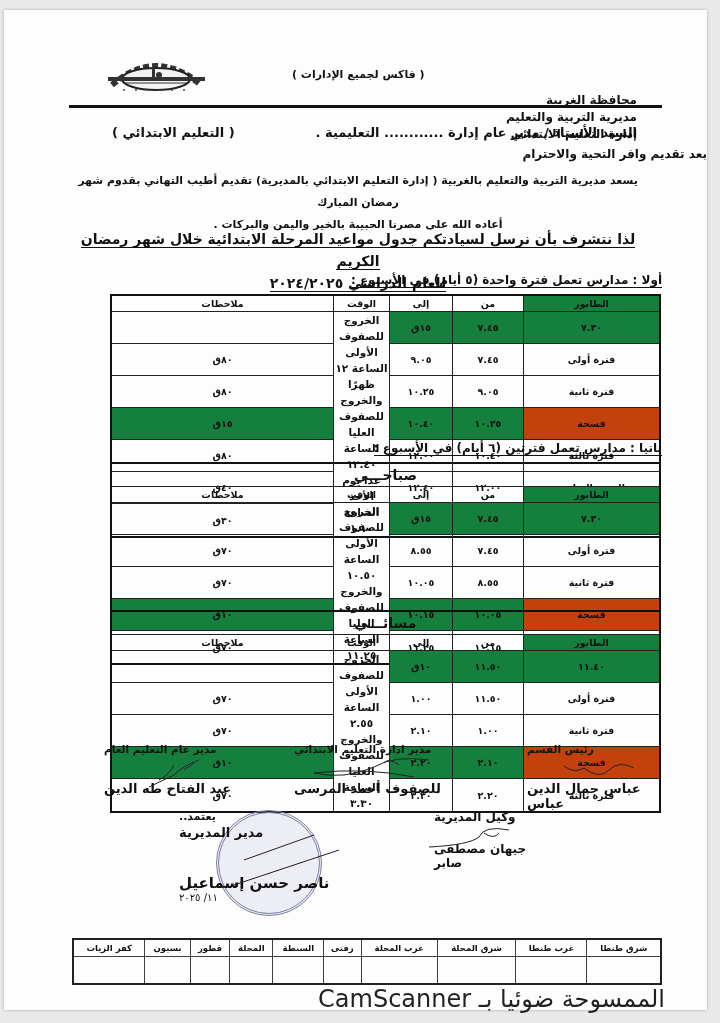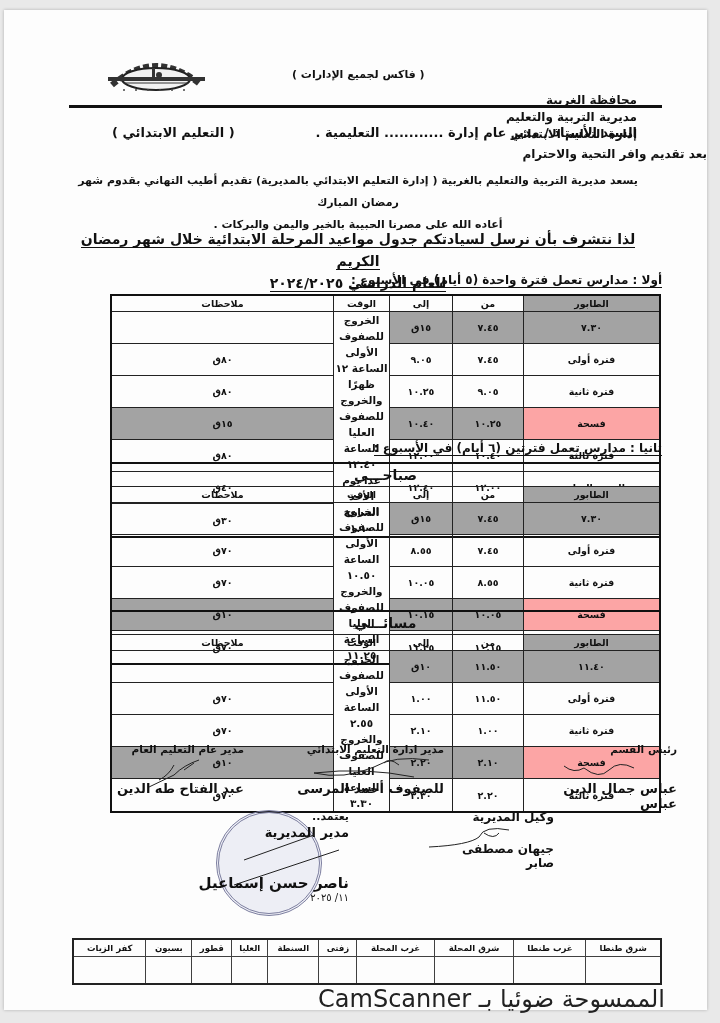--- a/index.html
+++ b/index.html
@@ -12,25 +12,25 @@
   .addressee { position:absolute; left:108px; right:70px; top:115px; direction:rtl; font-size:13px; font-weight:bold; display:flex; justify-content:space-between; color:#111; }
   .greeting { position:absolute; left:0; right:0; top:137px; direction:rtl; font-size:12px; font-weight:bold; color:#111; }
   .body-text { position:absolute; left:60px; right:55px; top:160px; direction:rtl; text-align:center; font-size:11px; font-weight:bold; line-height:22px; color:#111; }
   .subject { position:absolute; left:60px; right:55px; top:218px; direction:rtl; text-align:center; font-size:14px; font-weight:bold; line-height:22px; color:#111; }
   .subject span { border-bottom:1.5px solid #111; }
   .section-title { position:absolute; right:45px; direction:rtl; font-size:12px; font-weight:bold; color:#111; }
   .section-title span { border-bottom:1.5px solid #111; }
   table.sched { position:absolute; left:106px; width:551px; border-collapse:collapse; direction:rtl; font-size:9.5px; font-weight:bold; color:#111; }
   table.sched td, table.sched th { border:1px solid #222; text-align:center; padding:0; height:15px; }
   table.sched { border:2px solid #111; }
-  .shade { background:#a3a3a3; }
-  .shade-light { background:#fca5a5; }
+  .shade { background:#15803d; }
+  .shade-light { background:#c2410c; }
   .caption { font-size:14px; font-weight:bold; height:22px !important; }
   .notes { font-size:10.5px; line-height:16px; }
-  .sig { position:absolute; direction:rtl; text-align:right; font-weight:bold; color:#111; }
+  .sig { position:absolute; direction:rtl; text-align:left; font-weight:bold; color:#111; }
   .sig .t { font-size:10.5px; }
   .sig .n { font-size:13px; margin-top:26px; }
   .scribble { position:absolute; stroke:#222; fill:none; stroke-width:1; }
   .stamp { position:absolute; left:212px; top:800px; width:100px; height:100px; border-radius:50%; border:3px double #7d7fa0; background:rgba(150,155,200,0.15); }
   table.dist { position:absolute; left:68px; top:928px; width:590px; border-collapse:collapse; direction:rtl; font-size:8.5px; font-weight:bold; color:#111; border:2px solid #222; }
   table.dist td { border:1px solid #404040; height:14px; text-align:center; }
   table.dist tr.blank td { height:24px; }
   .watermark { position:absolute; right:42px; top:975px; direction:rtl; font-size:24px; color:#222; font-family:"DejaVu Sans", sans-serif; }
 </style>
 </head>
@@ -292,21 +292,21 @@
 
   <table class="dist">
     <tbody>
         <tr id="dist-head">
           <td>شرق طنطا</td>
           <td>غرب طنطا</td>
           <td>شرق المحلة</td>
           <td>غرب المحلة</td>
           <td>زفتى</td>
           <td>السنطة</td>
-          <td>العليا</td>
+          <td>المحلة</td>
           <td>قطور</td>
           <td>بسيون</td>
           <td>كفر الزيات</td>
         </tr>
     <tr class="blank" id="dist-blank">
           <td></td>
           <td></td>
           <td></td>
           <td></td>
           <td></td>

